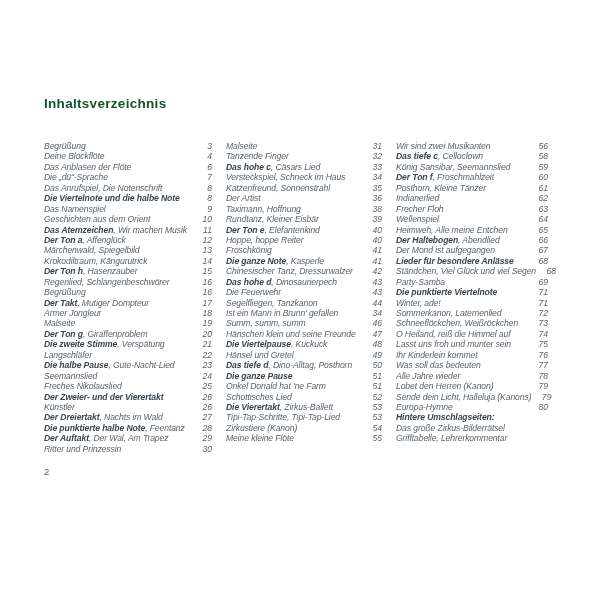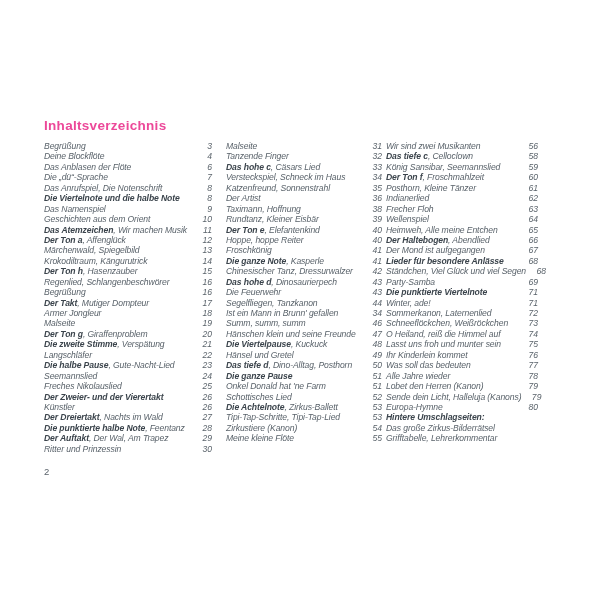--- a/index.html
+++ b/index.html
@@ -15,42 +15,42 @@
     color: #59626a;
     overflow: hidden;
   }
   .page {
     position: absolute;
     inset: 0;
     background: #ffffff;
   }
   .title {
     position: absolute;
-    top: 118px;
+    top: 96px;
     left: 44px;
     margin: 0;
     font-size: 13.5px;
     font-weight: bold;
     letter-spacing: 0.3px;
-    color: #ec4899;
+    color: #14532d;
   }
   .columns {
     position: absolute;
     top: 141px;
     left: 44px;
     display: flex;
   }
   .col {
     display: flex;
     flex-direction: column;
     font-style: italic;
   }
   .col:nth-child(1) { width: 168px; }
   .col:nth-child(2) { width: 156px; margin-left: 14px; }
-  .col:nth-child(3) { width: 152px; margin-left: 4px; }
+  .col:nth-child(3) { width: 152px; margin-left: 14px; }
   .row {
     display: flex;
     justify-content: space-between;
     align-items: baseline;
     height: 10.45px;
     line-height: 10.45px;
     font-size: 8.6px;
     white-space: nowrap;
   }
   .entry-title {
@@ -298,21 +298,21 @@
         </div>
         <div class="row">
           <span class="entry-title">Onkel Donald hat 'ne Farm</span>
           <span class="entry-page">51</span>
         </div>
         <div class="row">
           <span class="entry-title">Schottisches Lied</span>
           <span class="entry-page">52</span>
         </div>
         <div class="row">
-          <span class="entry-title"><b>Die Achtelnote</b>, Zirkus-Ballett</span>
+          <span class="entry-title"><b>Die Vierertakt</b>, Zirkus-Ballett</span>
           <span class="entry-page">53</span>
         </div>
         <div class="row">
           <span class="entry-title">Tipi-Tap-Schritte, Tipi-Tap-Lied</span>
           <span class="entry-page">53</span>
         </div>
         <div class="row">
           <span class="entry-title">Zirkustiere (Kanon)</span>
           <span class="entry-page">54</span>
         </div>

